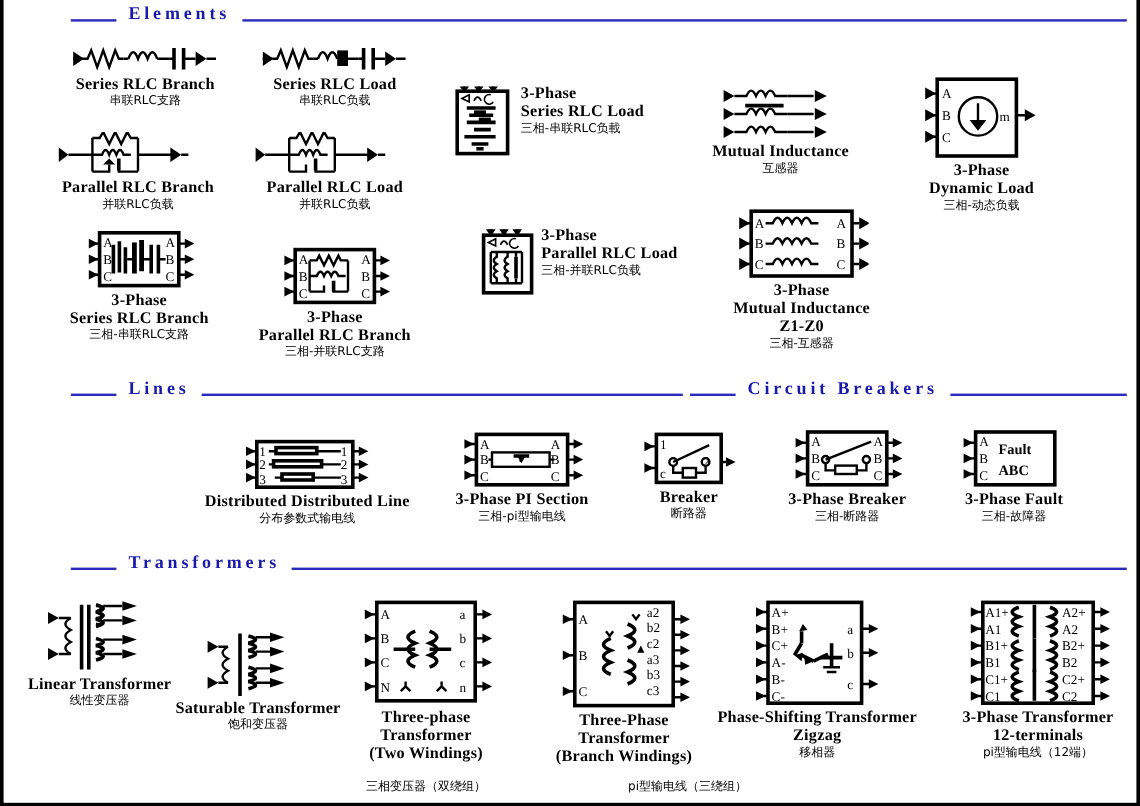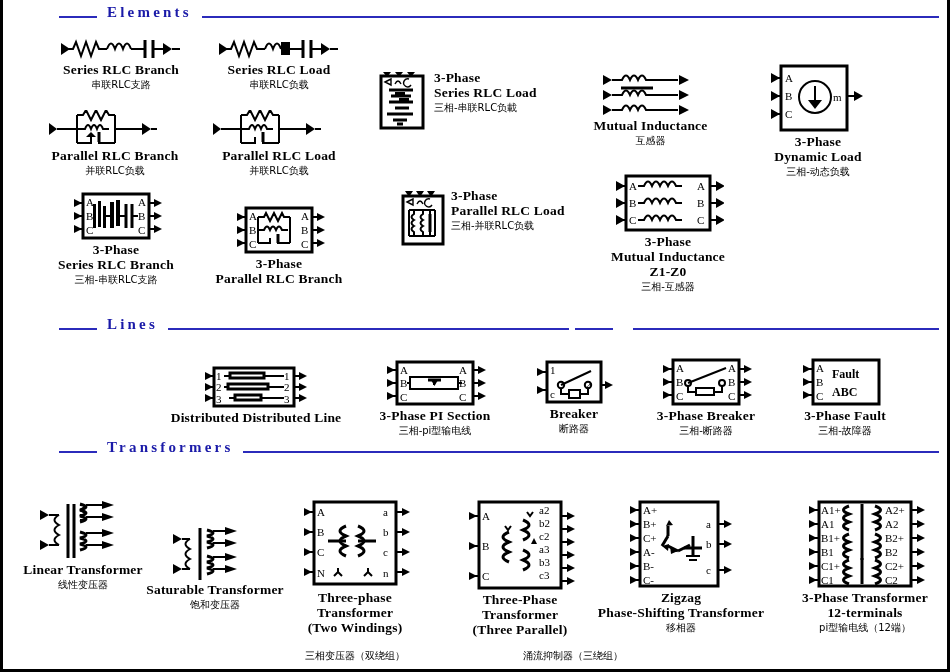--- a/index.html
+++ b/index.html
@@ -263,30 +263,32 @@
       <path class="st" d="M25 13 v26 M57 13 v26"></path>
       <path class="st" d="M25 26 h6 q3 -7 6 0 q3 -7 6 0 q3 -7 6 0 h6"></path>
       <path class="st" d="M25 39 h12 v-5"></path>
       <path class="st" d="M45 34 v5 h12"></path>
       <path class="st3" d="M45 30 v9"></path>
       <path class="st" d="M79 13 h7 M79 26 h7 M79 39 h7"></path>
       <path class="stf" d="M84 9 l8 4 l-8 4 z M84 22 l8 4 l-8 4 z M84 35 l8 4 l-8 4 z"></path>
     </svg>
     <div class="cap">3-Phase</div>
     <div class="cap">Parallel RLC Branch</div>
+    <div class="cap cn">三相-并联RLC支路</div>
   </div>
 
   <div class="sec-head" style="left:56px;top:315px;width:510px;align-items:center;">
     <span class="sec-rule-l"></span>
     <span class="sec-title">Lines</span>
     <span class="sec-rule-r"></span>
   </div>
 
   <div class="sec-head" style="left:572px;top:315px;width:364px;">
     <span class="sec-rule-l"></span>
+    <span class="sec-title">Circuit Breakers</span>
     <span class="sec-rule-r"></span>
   </div>
 
 
   <div class="item" style="left:148px;top:364px;width:210px;">
     <svg class="sym" width="106" height="46" viewBox="0 0 106 46">
       <rect class="st3" x="11" y="4" width="80" height="38"></rect>
       <path class="st" d="M4 12 h7 M4 23 h7 M4 34 h7"></path>
       <path class="stf" d="M2 8 l8 4 l-8 4 z M2 19 l8 4 l-8 4 z M2 30 l8 4 l-8 4 z"></path>
       <text class="lbl" x="13" y="16">1</text>
@@ -296,20 +298,21 @@
       <text class="lbl" x="81" y="27">2</text>
       <text class="lbl" x="81" y="39">3</text>
       <path class="st" d="M21 12 h6 M61 12 h20 M21 23 h4 M65 23 h16 M26 34 h6 M58 34 h23"></path>
       <rect class="st3" x="27" y="9" width="34" height="5"></rect>
       <rect class="st3" x="25" y="20" width="40" height="5"></rect>
       <rect class="st3" x="32" y="31" width="26" height="5"></rect>
       <path class="st" d="M91 12 h7 M91 23 h7 M91 34 h7"></path>
       <path class="stf" d="M96 8 l8 4 l-8 4 z M96 19 l8 4 l-8 4 z M96 30 l8 4 l-8 4 z"></path>
     </svg>
     <div class="cap">Distributed Distributed Line</div>
+    <div class="cap cn">分布参数式输电线</div>
   </div>
 
   <div class="item" style="left:352px;top:358px;width:160px;">
     <svg class="sym" width="104" height="50" viewBox="0 0 104 50">
       <rect class="st3" x="14" y="4" width="76" height="42"></rect>
       <path class="st" d="M7 12 h7 M7 25 h7 M7 38 h7"></path>
       <path class="stf" d="M4 8 l8 4 l-8 4 z M4 21 l8 4 l-8 4 z M4 34 l8 4 l-8 4 z"></path>
       <text class="lbl" x="17" y="16">A</text>
       <text class="lbl" x="17" y="29">B</text>
       <text class="lbl" x="17" y="43">C</text>
@@ -379,21 +382,21 @@
       <text class="lbl" x="17" y="16">A</text>
       <text class="lbl" x="17" y="30">B</text>
       <text class="lbl" x="17" y="44">C</text>
       <text class="lblb" x="33" y="22">Fault</text>
       <text class="lblb" x="33" y="40">ABC</text>
     </svg>
     <div class="cap">3-Phase Fault</div>
     <div class="cap cn">三相-故障器</div>
   </div>
 
-  <div class="sec-head" style="left:56px;top:438px;width:880px;">
+  <div class="sec-head" style="left:56px;top:460px;width:880px;">
     <span class="sec-rule-l"></span>
     <span class="sec-title">Transformers</span>
     <span class="sec-rule-r"></span>
   </div>
 
   <div class="item" style="left:132px;top:526px;width:160px;">
     <svg class="sym" width="96" height="56" viewBox="0 0 96 56">
       <path class="stf" d="M6 8 l9 5 l-9 5 z"></path>
       <path class="st" d="M15 13 h8"></path>
       <path class="st" d="M23 13 q-9 5 0 10 q-9 5 0 10 q-9 5 0 10"></path>
@@ -486,24 +489,24 @@
       <path class="st3" d="M58 22 q12 5 0 10 q12 5 0 10"></path>
       <path class="st3" d="M58 52 q12 5 0 10 q12 5 0 10"></path>
       <path class="st" d="M40 28 l3 4 l3 -4"></path>
       <path class="st" d="M62 14 l3 4 l3 -4"></path>
       <path class="stf" d="M66 46 l6 0 l-3 -6 z"></path>
       <path class="st" d="M96 18 h7 M96 31 h7 M96 44 h7 M96 57 h7 M96 70 h7 M96 83 h7"></path>
       <path class="stf" d="M102 14 l8 4 l-8 4 z M102 27 l8 4 l-8 4 z M102 40 l8 4 l-8 4 z M102 53 l8 4 l-8 4 z M102 66 l8 4 l-8 4 z M102 79 l8 4 l-8 4 z"></path>
     </svg>
     <div class="cap">Three-Phase</div>
     <div class="cap">Transformer</div>
-    <div class="cap">(Three Parallel)</div>
+    <div class="cap">(Branch Windings)</div>
   </div>
   <div class="item" style="left:450px;top:648px;width:240px;">
-    <div class="cap cn">涌流抑制器（三绕组）</div>
+    <div class="cap cn">pi型输电线（三绕组）</div>
   </div>
 
   <div class="item" style="left:578px;top:498px;width:200px;">
     <svg class="sym" width="118" height="92" viewBox="0 0 118 92">
       <rect class="st3" x="18" y="4" width="78" height="84"></rect>
       <path class="st" d="M11 12 h7 M11 26 h7 M11 40 h7 M11 54 h7 M11 68 h7 M11 82 h7"></path>
       <path class="stf" d="M8 8 l8 4 l-8 4 z M8 22 l8 4 l-8 4 z M8 36 l8 4 l-8 4 z M8 50 l8 4 l-8 4 z M8 64 l8 4 l-8 4 z M8 78 l8 4 l-8 4 z"></path>
       <text class="lbl" x="21" y="16">A+</text>
       <text class="lbl" x="21" y="30">B+</text>
       <text class="lbl" x="21" y="44">C+</text>
@@ -519,22 +522,22 @@
       <path class="stf" d="M44 28 l7 -1 l-4 -5 z"></path>
       <path class="st3" d="M46 48 l10 5"></path>
       <path class="stf" d="M56 53 l-8 -5 l1 8 z"></path>
       <path class="st3" d="M56 53 l12 -6"></path>
       <path class="st3" d="M62 50 h18"></path>
       <path class="st3" d="M71 38 v20"></path>
       <path class="st" d="M64 58 h14 M67 62 h8"></path>
       <path class="st" d="M96 26 h7 M96 46 h7 M96 72 h7"></path>
       <path class="stf" d="M102 22 l8 4 l-8 4 z M102 42 l8 4 l-8 4 z M102 68 l8 4 l-8 4 z"></path>
     </svg>
+    <div class="cap">Phase-Shifting Transformer</div>
     <div class="cap">Zigzag</div>
-    <div class="cap">Phase-Shifting Transformer</div>
     <div class="cap cn">移相器</div>
   </div>
 
   <div class="item" style="left:778px;top:498px;width:168px;">
     <svg class="sym" width="124" height="92" viewBox="0 0 124 92">
       <rect class="st3" x="16" y="4" width="92" height="84"></rect>
       <path class="st" d="M9 12 h7 M9 26 h7 M9 40 h7 M9 54 h7 M9 68 h7 M9 82 h7"></path>
       <path class="stf" d="M6 8 l8 4 l-8 4 z M6 22 l8 4 l-8 4 z M6 36 l8 4 l-8 4 z M6 50 l8 4 l-8 4 z M6 64 l8 4 l-8 4 z M6 78 l8 4 l-8 4 z"></path>
       <text class="lbl" x="18" y="16">A1+</text>
       <text class="lbl" x="18" y="30">A1</text>

